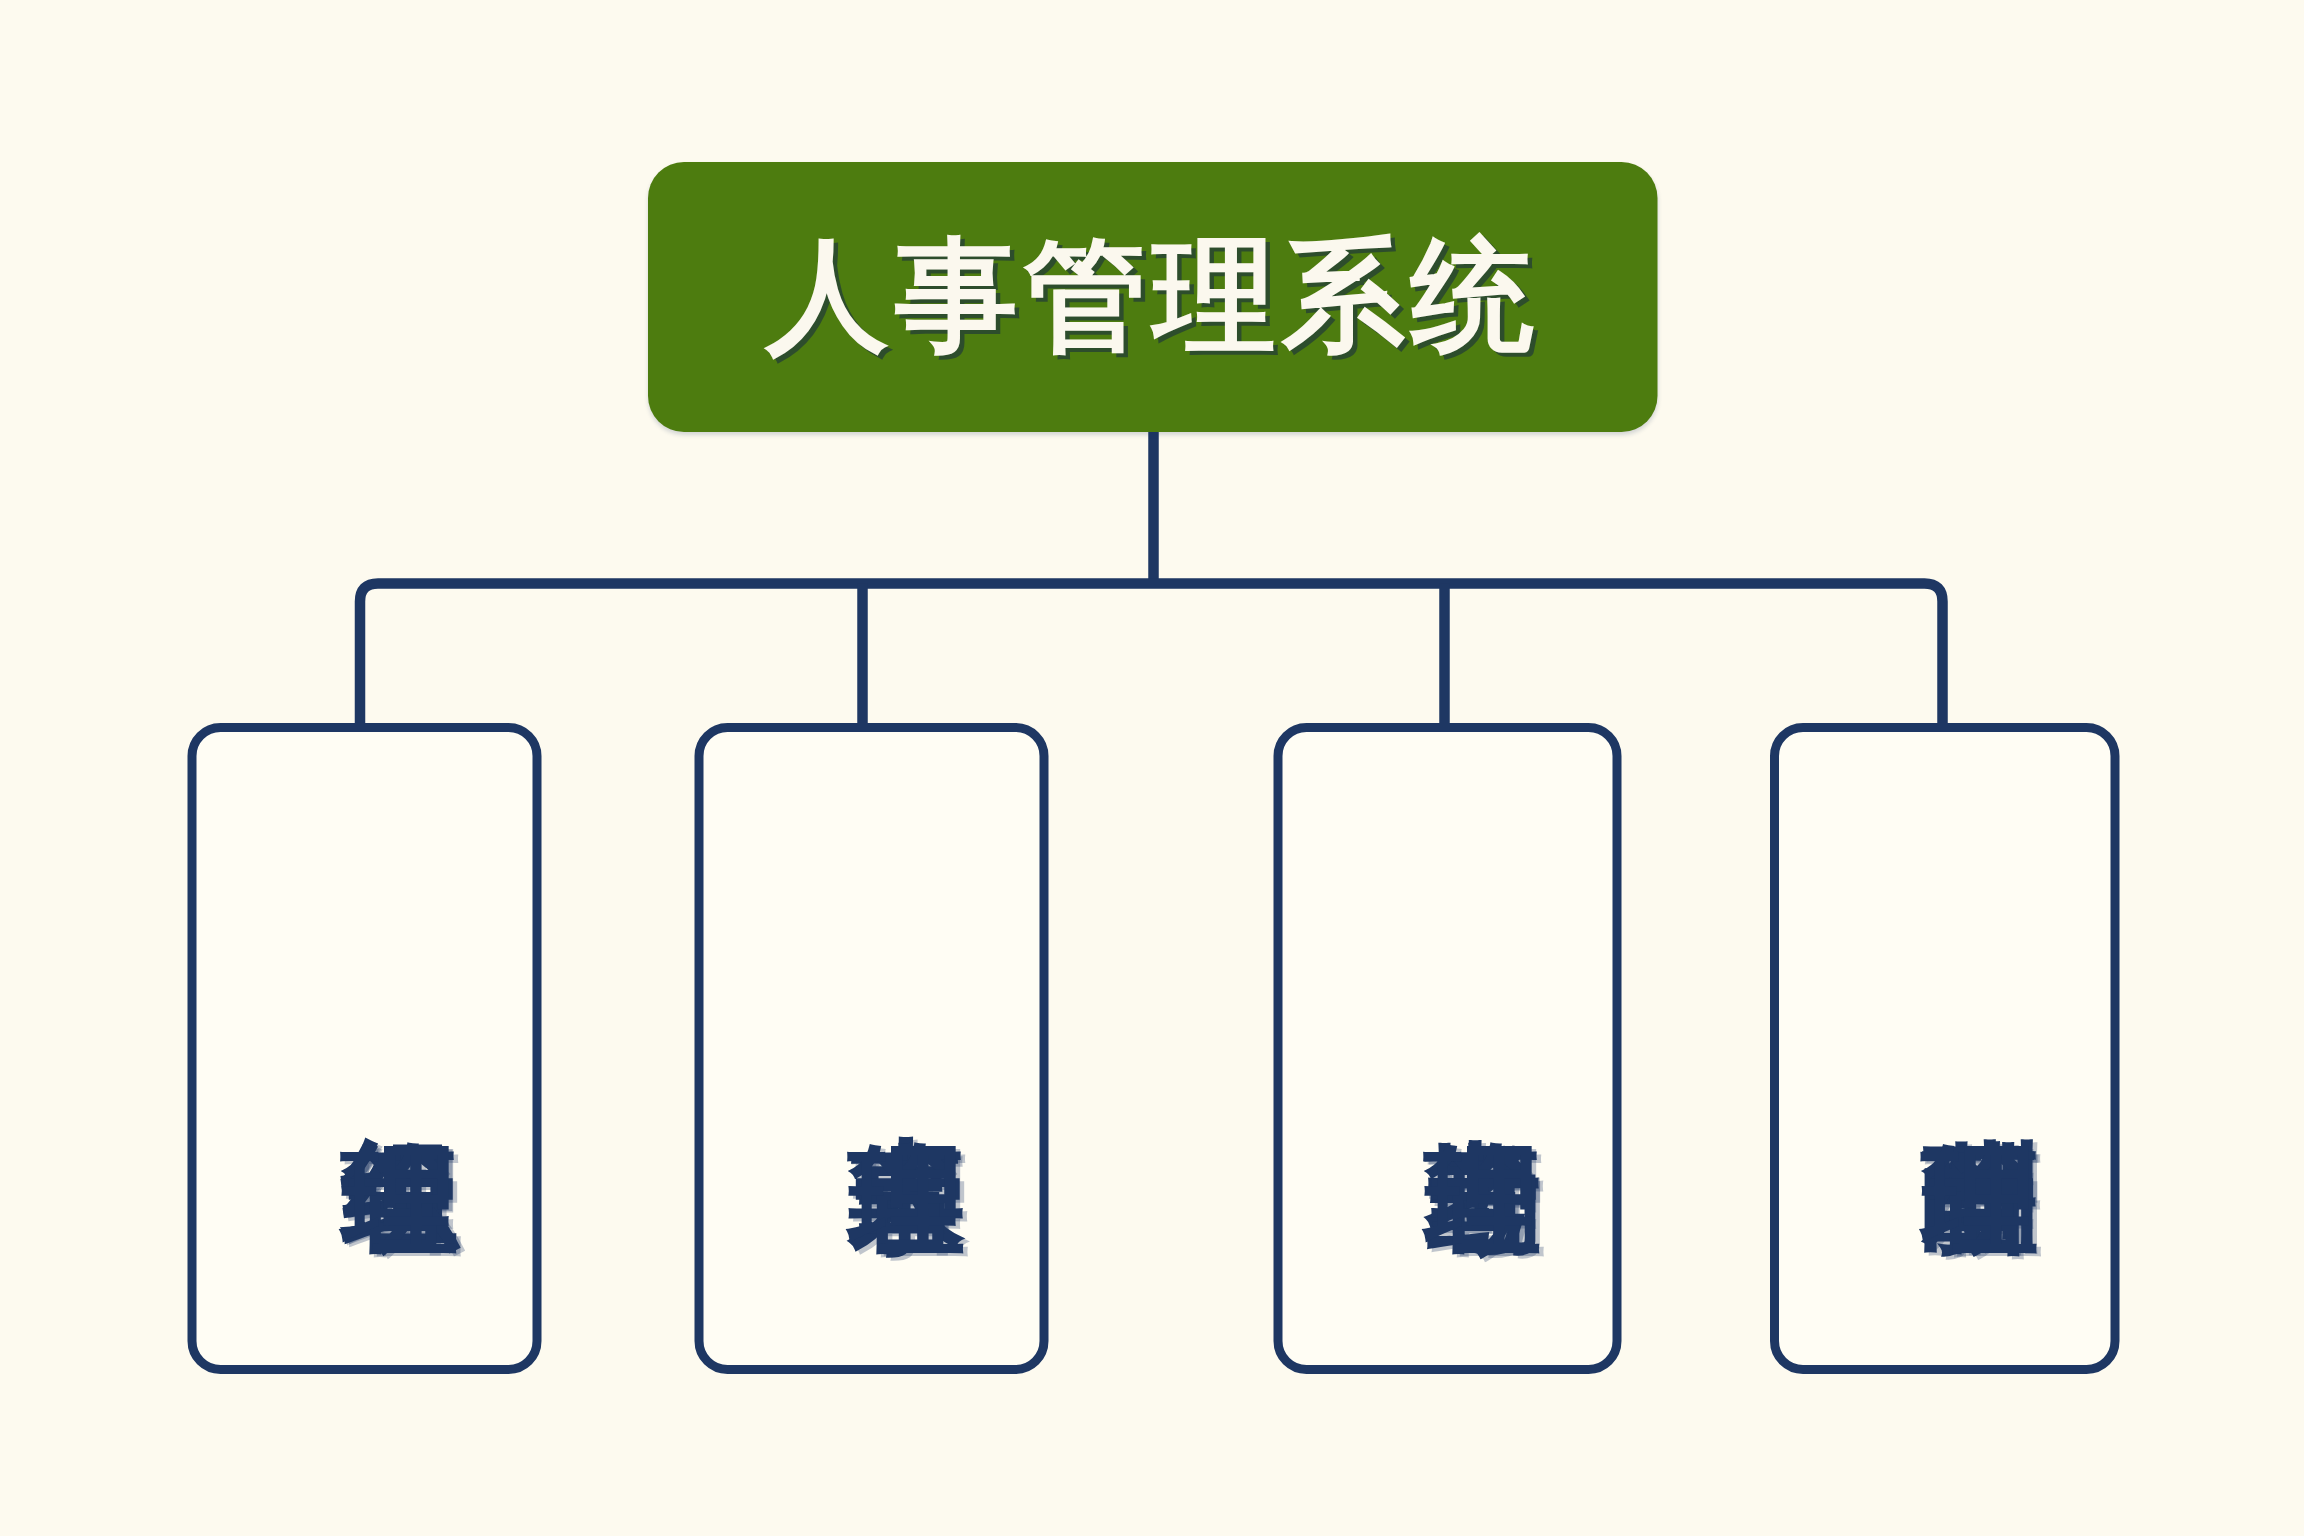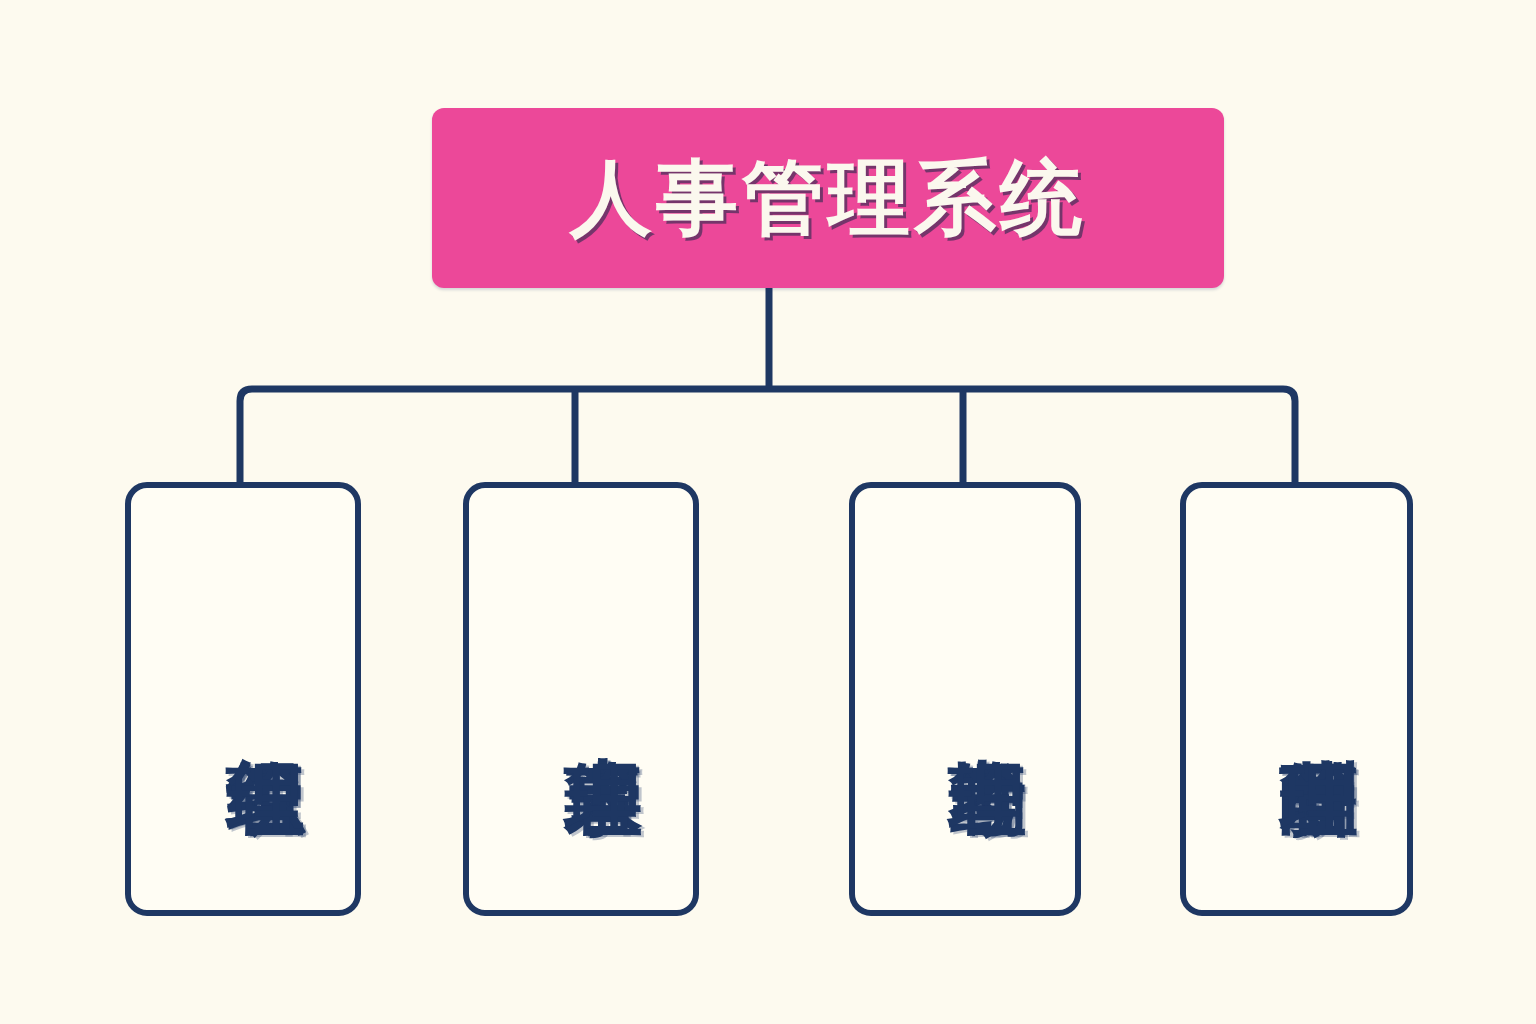--- a/index.html
+++ b/index.html
@@ -28,24 +28,24 @@
     width: 1536px;
     height: 1024px;
     pointer-events: none;
   }
 
   
   .root-node {
     position: absolute;
     left: 432px;
     top: 108px;
-    width: 792px;
+    width: 673px;
     height: 180px;
-    background: #ec4899;
-    border-radius: 12px;
+    background: #4d7c0f;
+    border-radius: 24px;
     display: flex;
     align-items: center;
     justify-content: center;
     box-shadow: 0 2px 3px rgba(30,55,99,0.18);
   }
   .root-label {
     color: #fbf8ee;
     font-size: 82px;
     font-weight: bold;
     letter-spacing: 4px;

